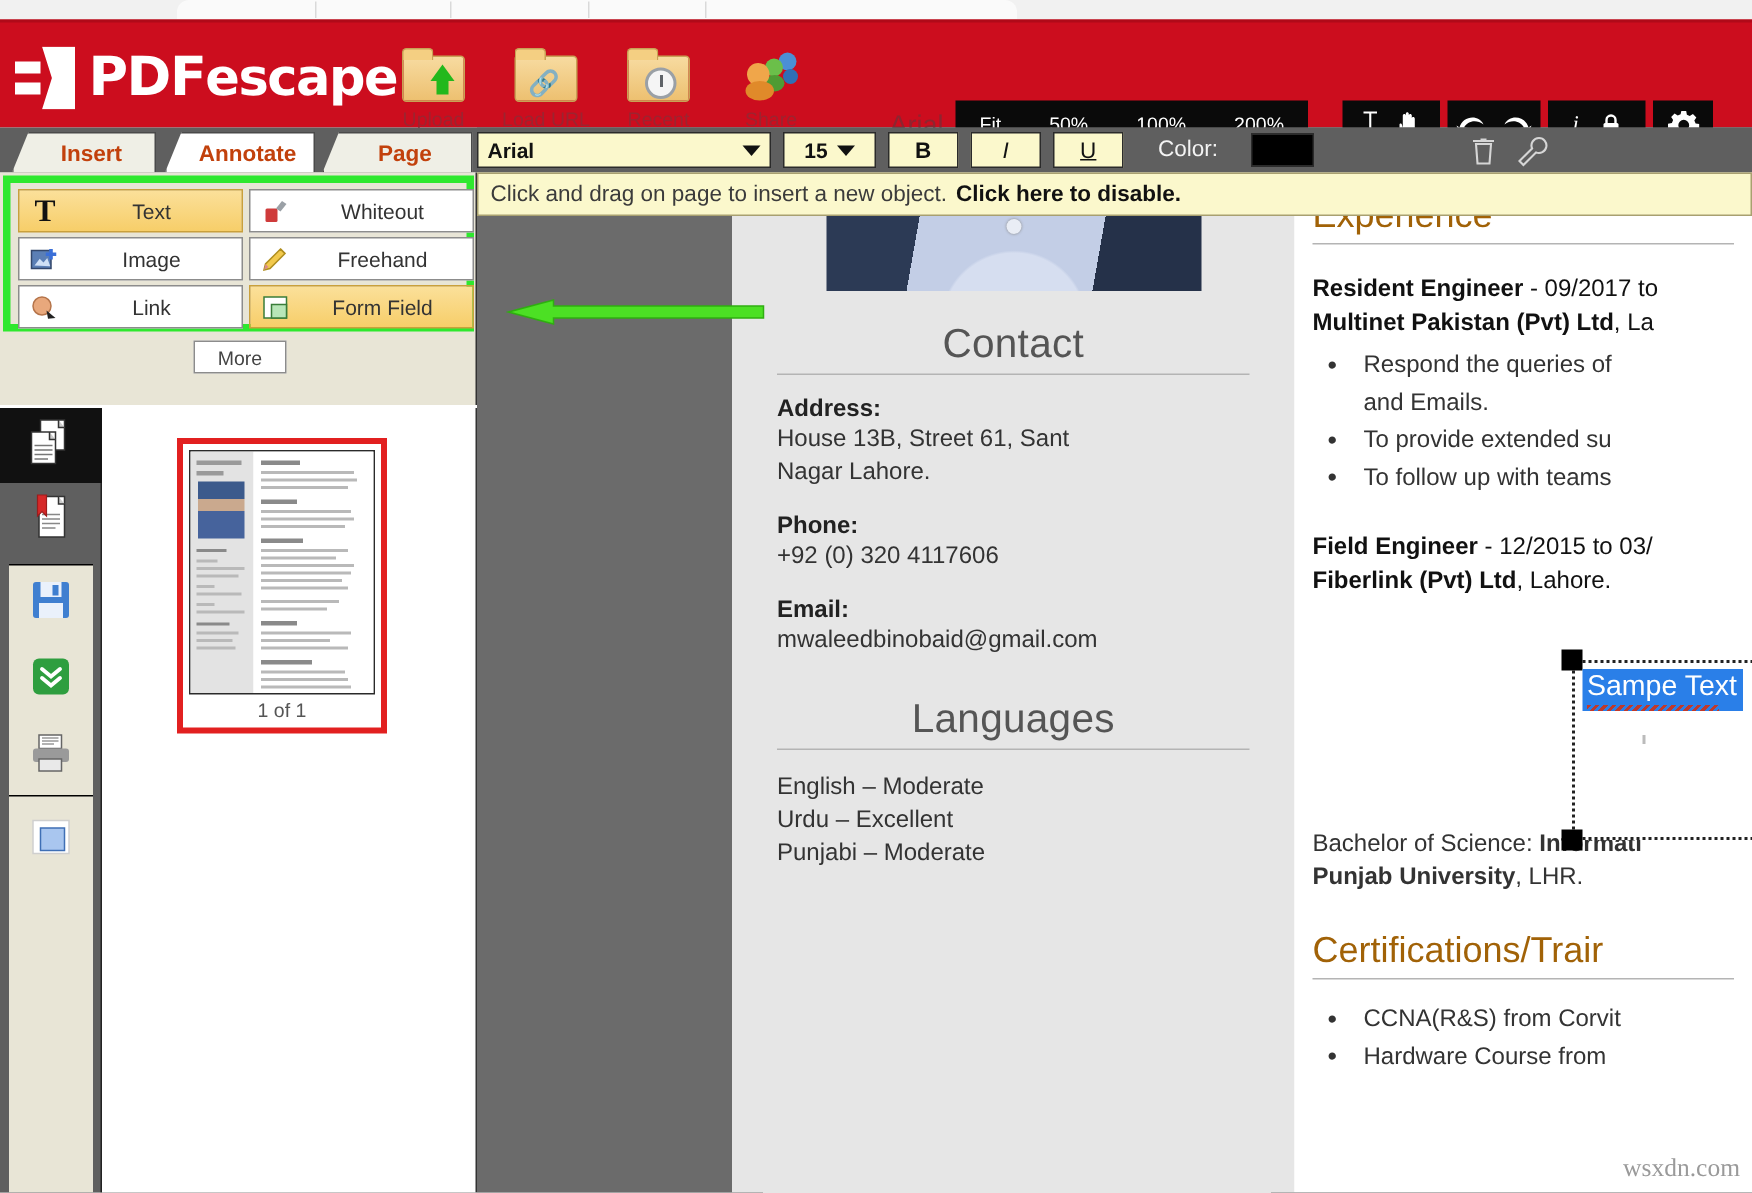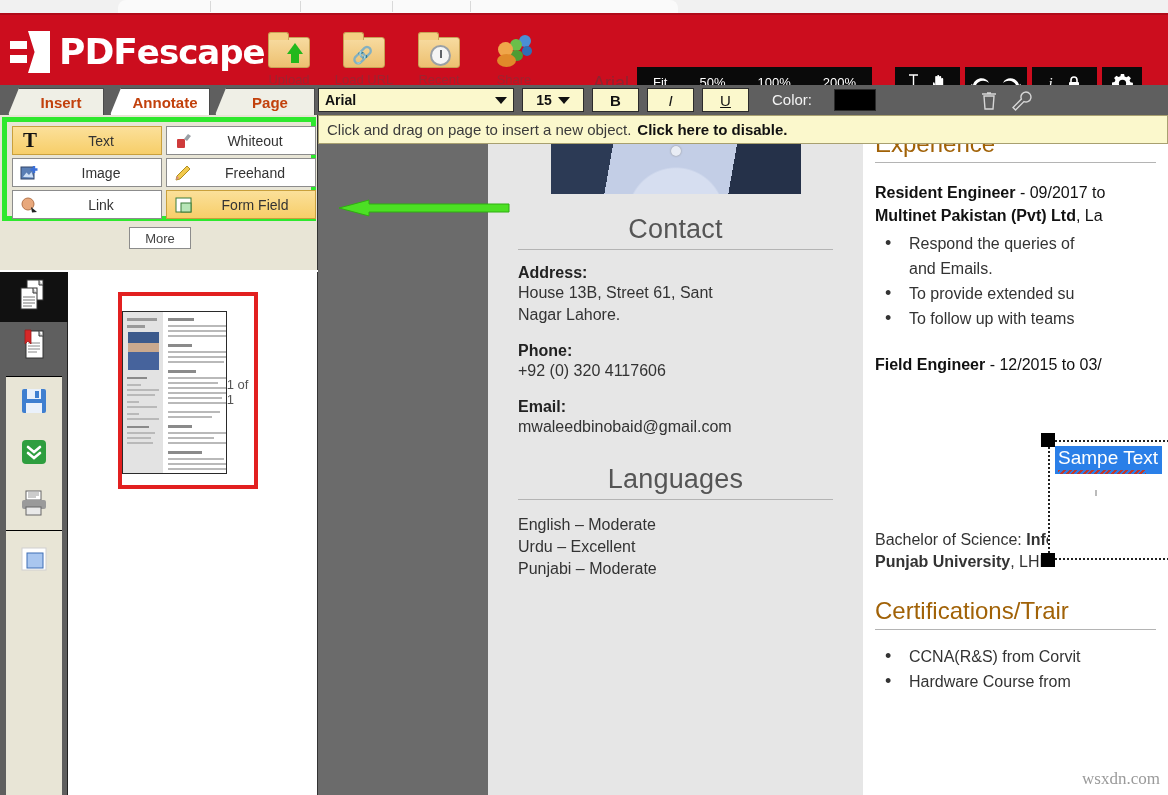--- a/index.html
+++ b/index.html
@@ -214,21 +214,21 @@
   .rail-item.small { width:56px; height:51px; }
 
   
   #thumb-pane {
     position:absolute; left:68px; top:272px; width:250px; height:523px;
     background:#ffffff; border-right:1px solid #333;
   }
   #thumb-selected {
     position:absolute; left:50px; top:20px; width:140px; height:197px;
     border:4px solid #e22020; background:#fff;
-    display:flex; align-items:center; cursor:pointer;
+    display:flex; flex-direction:column; align-items:center; cursor:pointer;
   }
   #thumb-page {
     width:124px; height:163px; margin-top:4px; background:#fff;
     border:1px solid #2a2a2a; display:flex; overflow:hidden; position:relative;
   }
   #thumb-left { width:42px; background:#e3e3e3; padding:6px 4px; }
   #thumb-right { flex:1; background:#fff; padding:6px 5px; }
   .tl { height:2px; background:#b9b9b9; margin-bottom:3px; }
   .tl.dark { background:#8a8a8a; }
   .tl.hdr { background:#9a9a9a; height:3px; margin-bottom:4px; }
@@ -576,20 +576,23 @@
         <ul class="bullets">
           <li>Respond the queries of</li>
           <li class="cont">and Emails.</li>
           <li>To provide extended su</li>
           <li>To follow up with teams</li>
         </ul>
 
         <div style="height:22px"></div>
         <div class="job-title">
           <span>Field Engineer</span><span class="norm"> - 12/2015 to 03/</span>
+        </div>
+        <div class="job-title">
+          <span>Fiberlink (Pvt) Ltd</span><span class="norm">, Lahore.</span>
         </div>
 
         <div style="height:153px"></div>
 
         <div class="txt" style="white-space:nowrap">
           <span>Bachelor of Science:  </span><b>Informati</b>
         </div>
         <div class="txt" style="white-space:nowrap">
           <b>Punjab University</b><span>, LHR.</span>
         </div>

